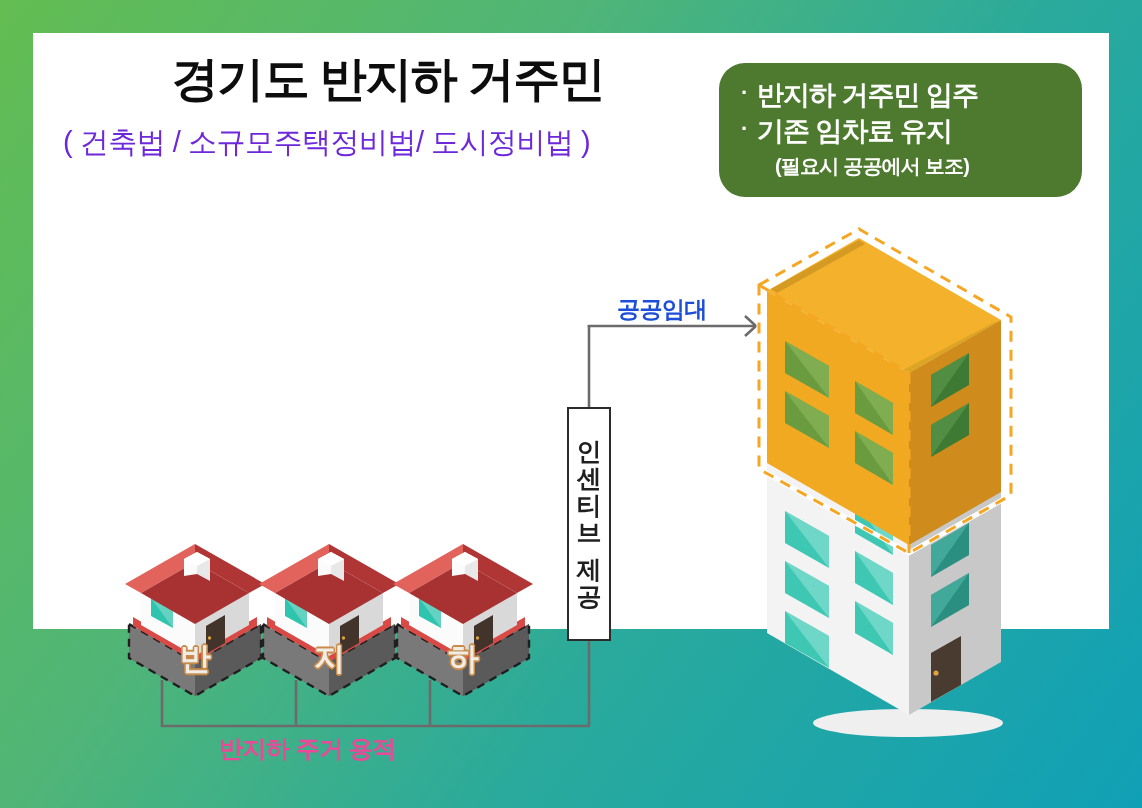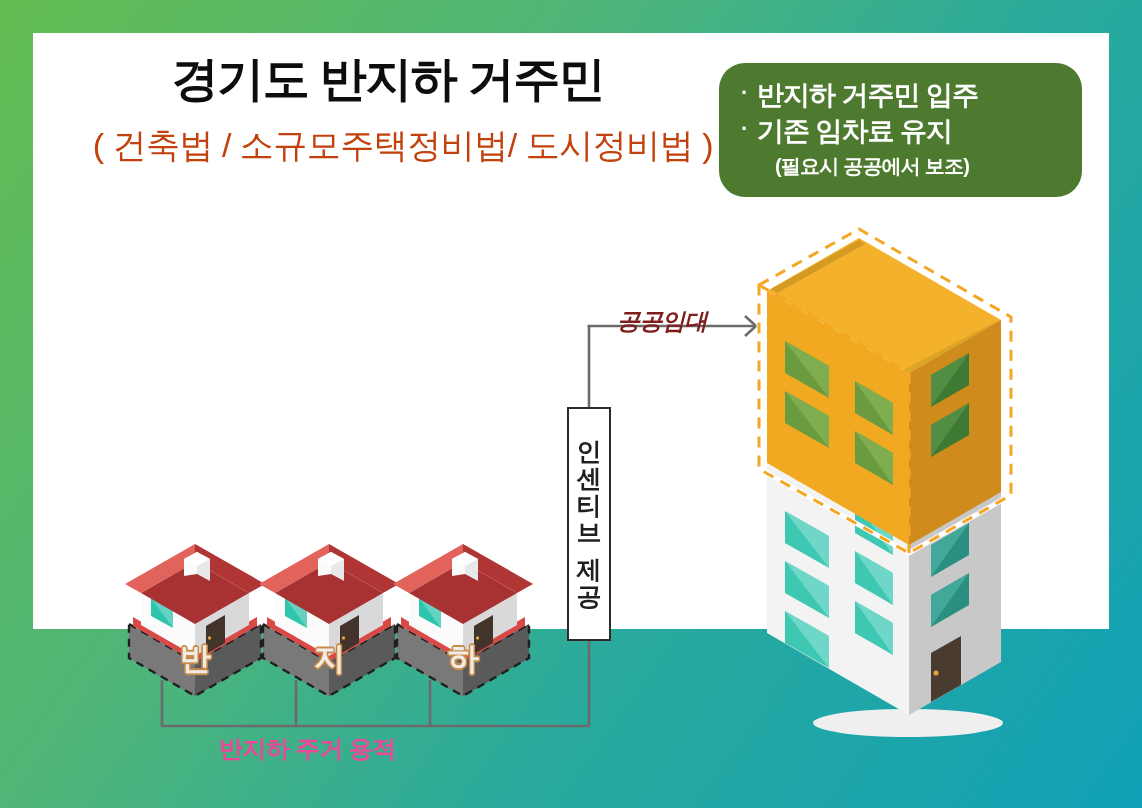--- a/index.html
+++ b/index.html
@@ -37,24 +37,24 @@
     font-weight: 900;
     font-size: 47px;
     line-height: 1.22;
     letter-spacing: -1.5px;
     color: #0d0d0d;
     text-align: center;
     white-space: nowrap;
   }
   #subtitle {
     margin-top: 16px;
-    font-size: 34px;
+    font-size: 29px;
     font-weight: 500;
-    color: #c2410c;
-    text-align: right;
+    color: #6d28d9;
+    text-align: left;
     letter-spacing: -0.5px;
     white-space: nowrap;
   }
 
   
   #green-badge {
     position: absolute;
     left: 686px;
     top: 30px;
     width: 363px;
@@ -96,27 +96,26 @@
     top: 0;
     width: 1076px;
     height: 742px;
     pointer-events: none;
   }
 
   
   #arrow-label {
     position: absolute;
     left: 584px;
-    top: 273px;
+    top: 261px;
     font-size: 23px;
     font-weight: 700;
-    color: #7f1d1d;
+    color: #1d4ed8;
     letter-spacing: -0.5px;
     white-space: nowrap;
-    font-style: italic;
   }
 
   
   #incentive-box {
     position: absolute;
     left: 534px;
     top: 374px;
     width: 44px;
     height: 234px;
     border: 2.5px solid #2b2b2b;

